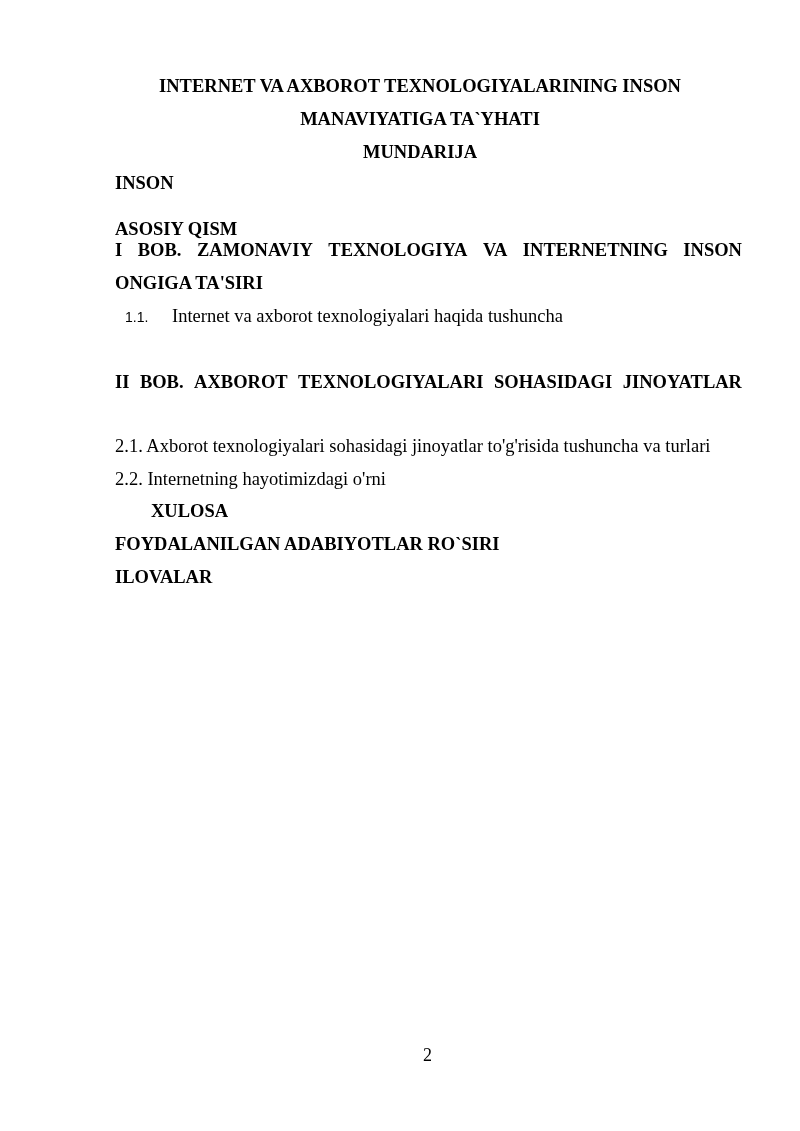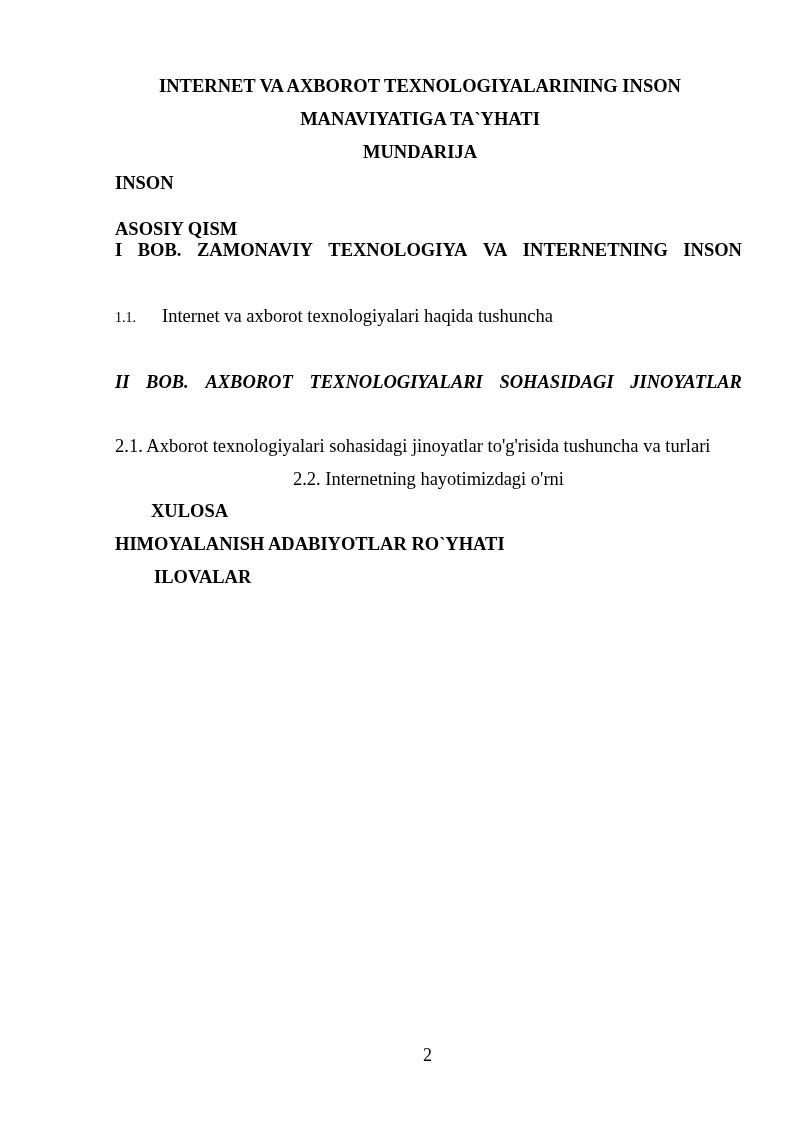--- a/index.html
+++ b/index.html
@@ -3,21 +3,21 @@
 <meta charset="utf-8">
 <style>
   html, body { margin: 0; padding: 0; background: #ffffff; }
   body { width: 800px; height: 1131px; position: relative; overflow: hidden;
          font-family: "Liberation Serif", serif; color: #000; }
   .page { position: absolute; left: 0; top: 0; width: 800px; height: 911px; padding-left: 44px; }
   .line { position: absolute; left: 115px; width: 627px; font-size: 18.5px; line-height: 22px; white-space: nowrap; }
   .center { text-align: center; left: 100px; width: 640px; }
   .bold { font-weight: bold; }
   .just { display: flex; justify-content: space-between; }
-  .num { font-family: Liberation Serif, serif; font-size: 14px; display: inline-block; width: 47px; }
+  .num { font-family: Liberation Sans, sans-serif; font-size: 14px; display: inline-block; width: 47px; margin-left: 10px; }
   .numb { font-weight: bold; }
   .pagenum { position: absolute; top: 1045px; left: 0; width: 855px; text-align: center; font-size: 18px; }
 </style>
 </head>
 <body>
 
 <div class="page">
 
   <div class="line center bold" style="top:75px;">INTERNET VA AXBOROT TEXNOLOGIYALARINING INSON</div>
   <div class="line center bold" style="top:108px;">MANAVIYATIGA TA`YHATI</div>
@@ -28,35 +28,36 @@
 
   <div class="line bold just" style="top:239px;">
     <span>I</span>
     <span>BOB.</span>
     <span>ZAMONAVIY</span>
     <span>TEXNOLOGIYA</span>
     <span>VA</span>
     <span>INTERNETNING</span>
     <span>INSON</span>
   </div>
+  <div class="line bold" style="top:272px;">ONGIGA TA'SIRI</div>
 
   <div class="line" style="top:305px;">
     <span class="num">1.1.</span><span>Internet va axborot texnologiyalari haqida tushuncha</span>
   </div>
 
-  <div class="line bold just" style="top:371px;font-style:italic;">
+  <div class="line bold just" style="top:371px;">
     <span>II</span>
     <span>BOB.</span>
     <span>AXBOROT</span>
     <span>TEXNOLOGIYALARI</span>
     <span>SOHASIDAGI</span>
     <span>JINOYATLAR</span>
   </div>
 
   <div class="line" style="top:435px;">2.1. Axborot texnologiyalari sohasidagi jinoyatlar to'g'risida tushuncha va turlari</div>
-  <div class="line" style="top:468px;text-align:center;">2.2. Internetning hayotimizdagi o'rni</div>
+  <div class="line" style="top:468px;">2.2. Internetning hayotimizdagi o'rni</div>
 
   <div class="line bold" style="top:500px;margin-left:36px;">XULOSA</div>
-  <div class="line bold" style="top:533px;">HIMOYALANISH ADABIYOTLAR RO`YHATI</div>
-  <div class="line bold" style="top:566px;margin-left:39px;">ILOVALAR</div>
+  <div class="line bold" style="top:533px;">FOYDALANILGAN ADABIYOTLAR RO`SIRI</div>
+  <div class="line bold" style="top:566px;">ILOVALAR</div>
 
   <div class="pagenum">2</div>
 </div>
 
 </body></html>

